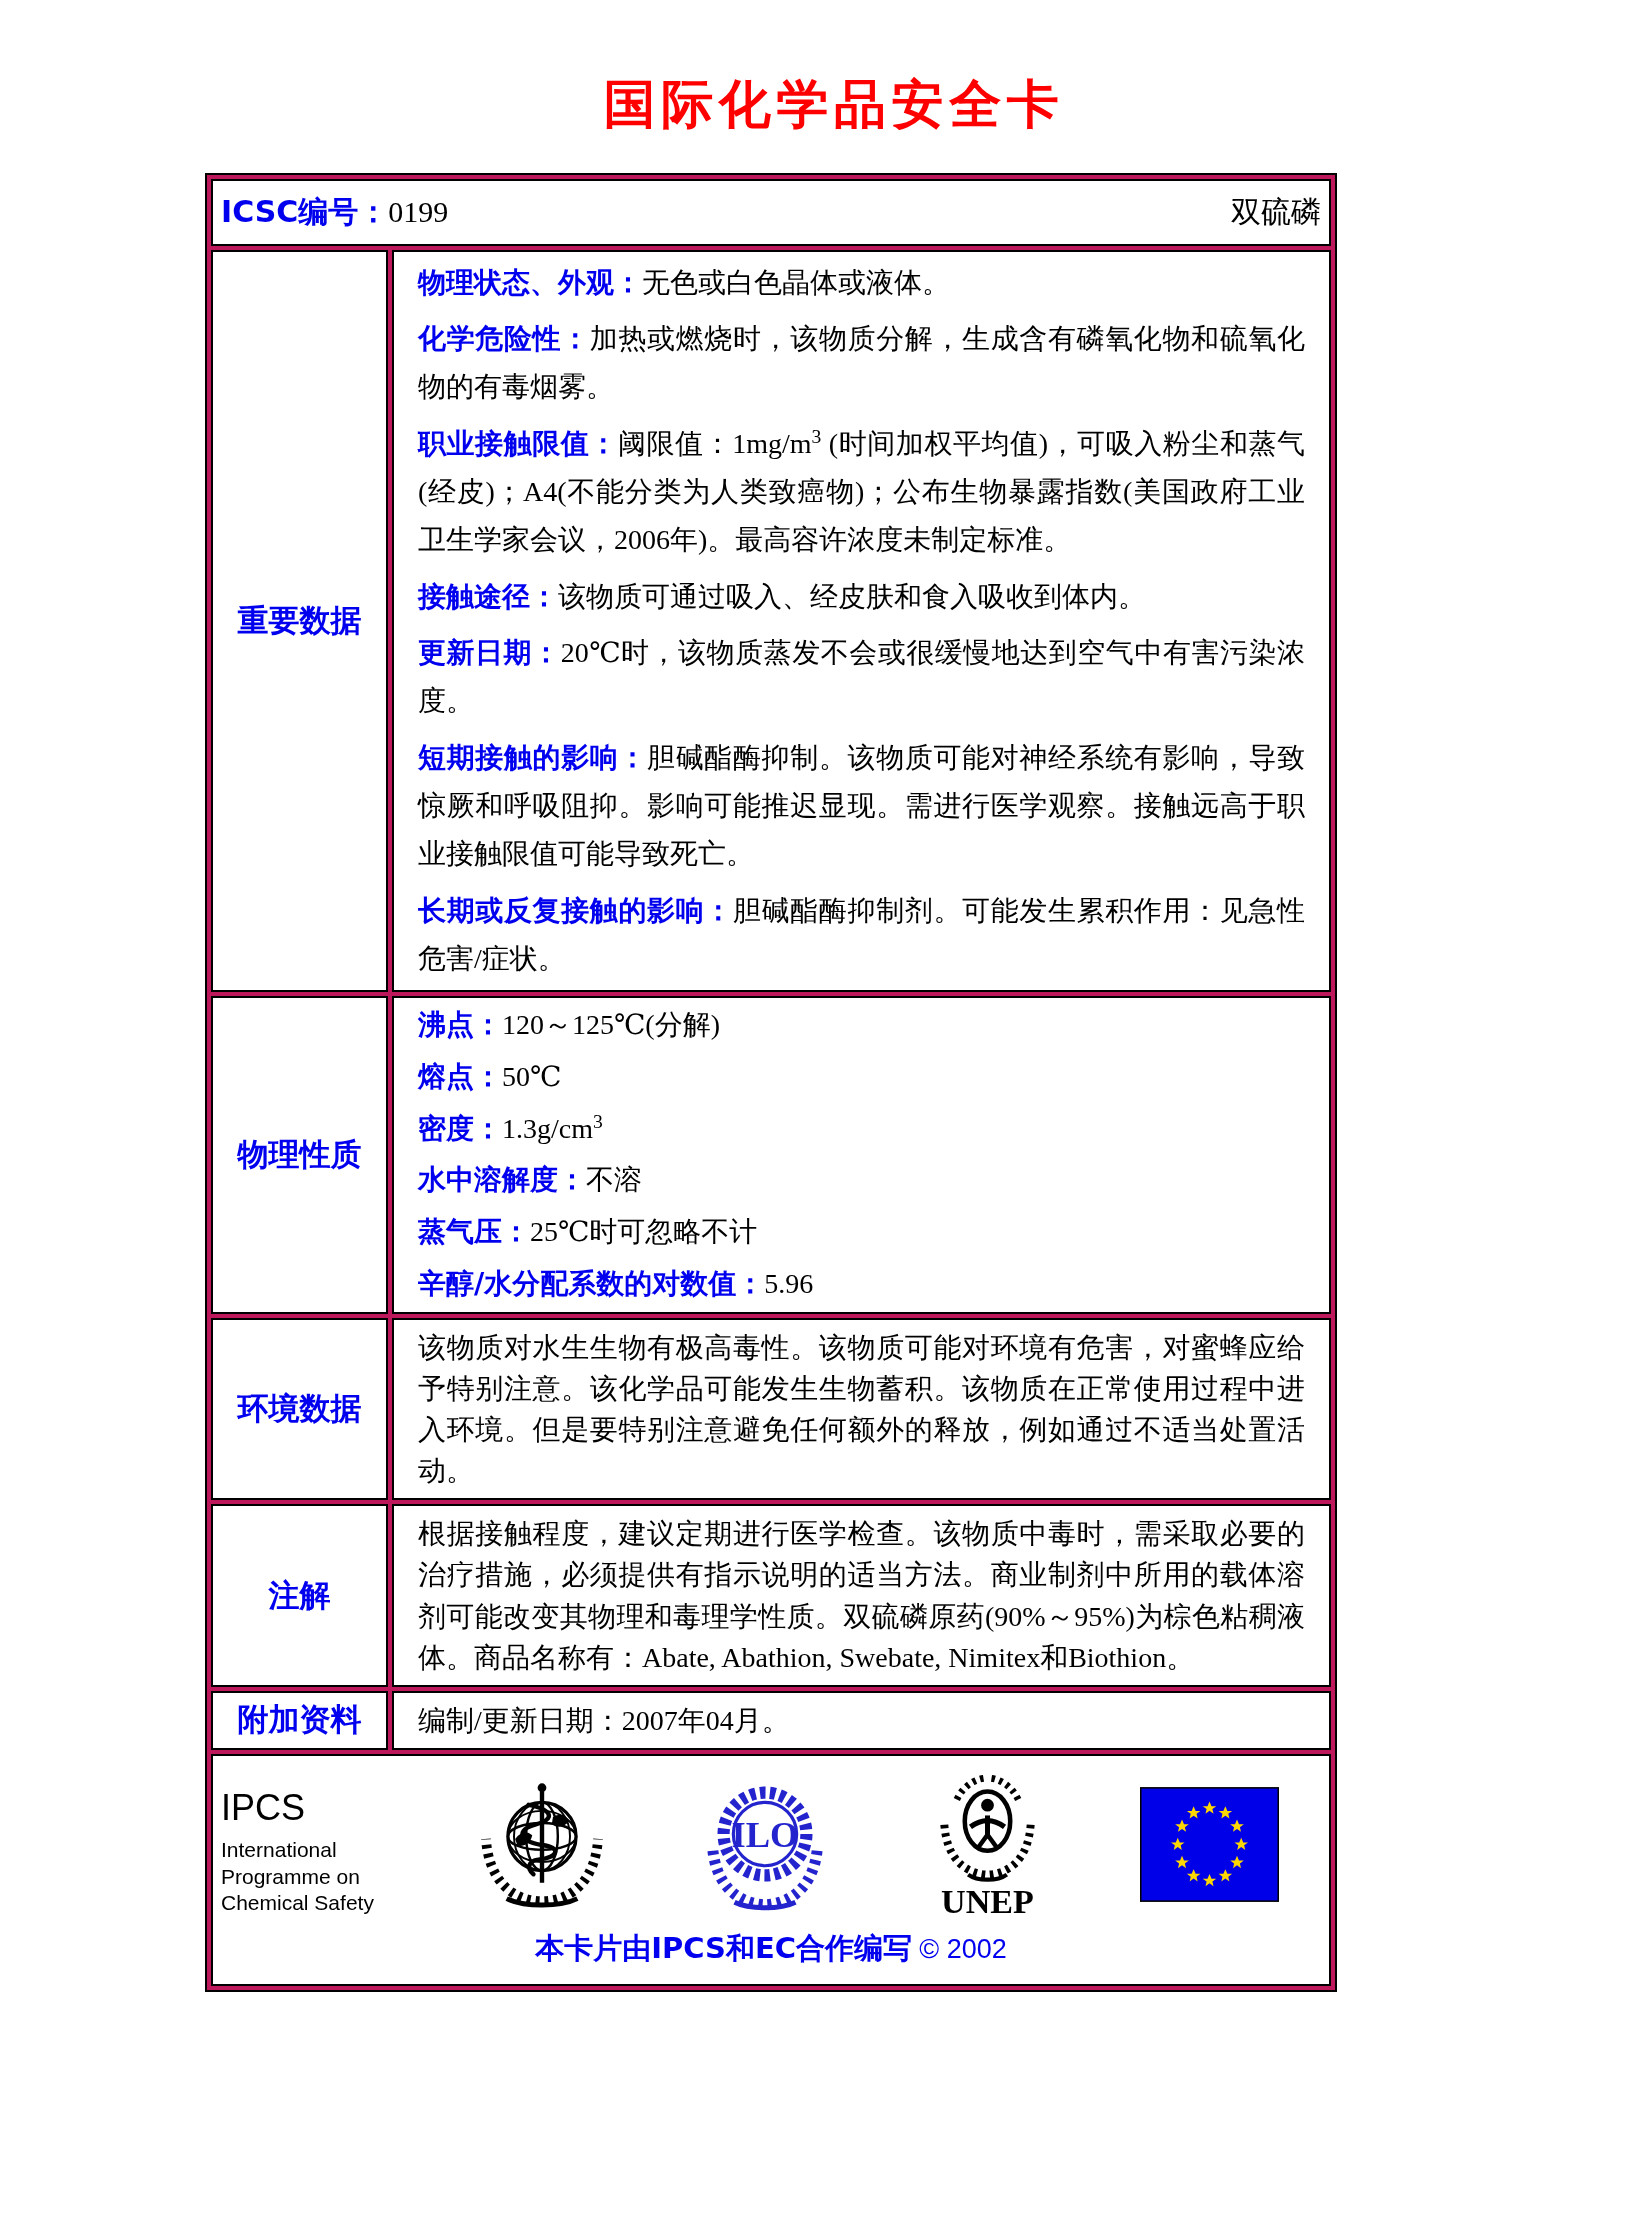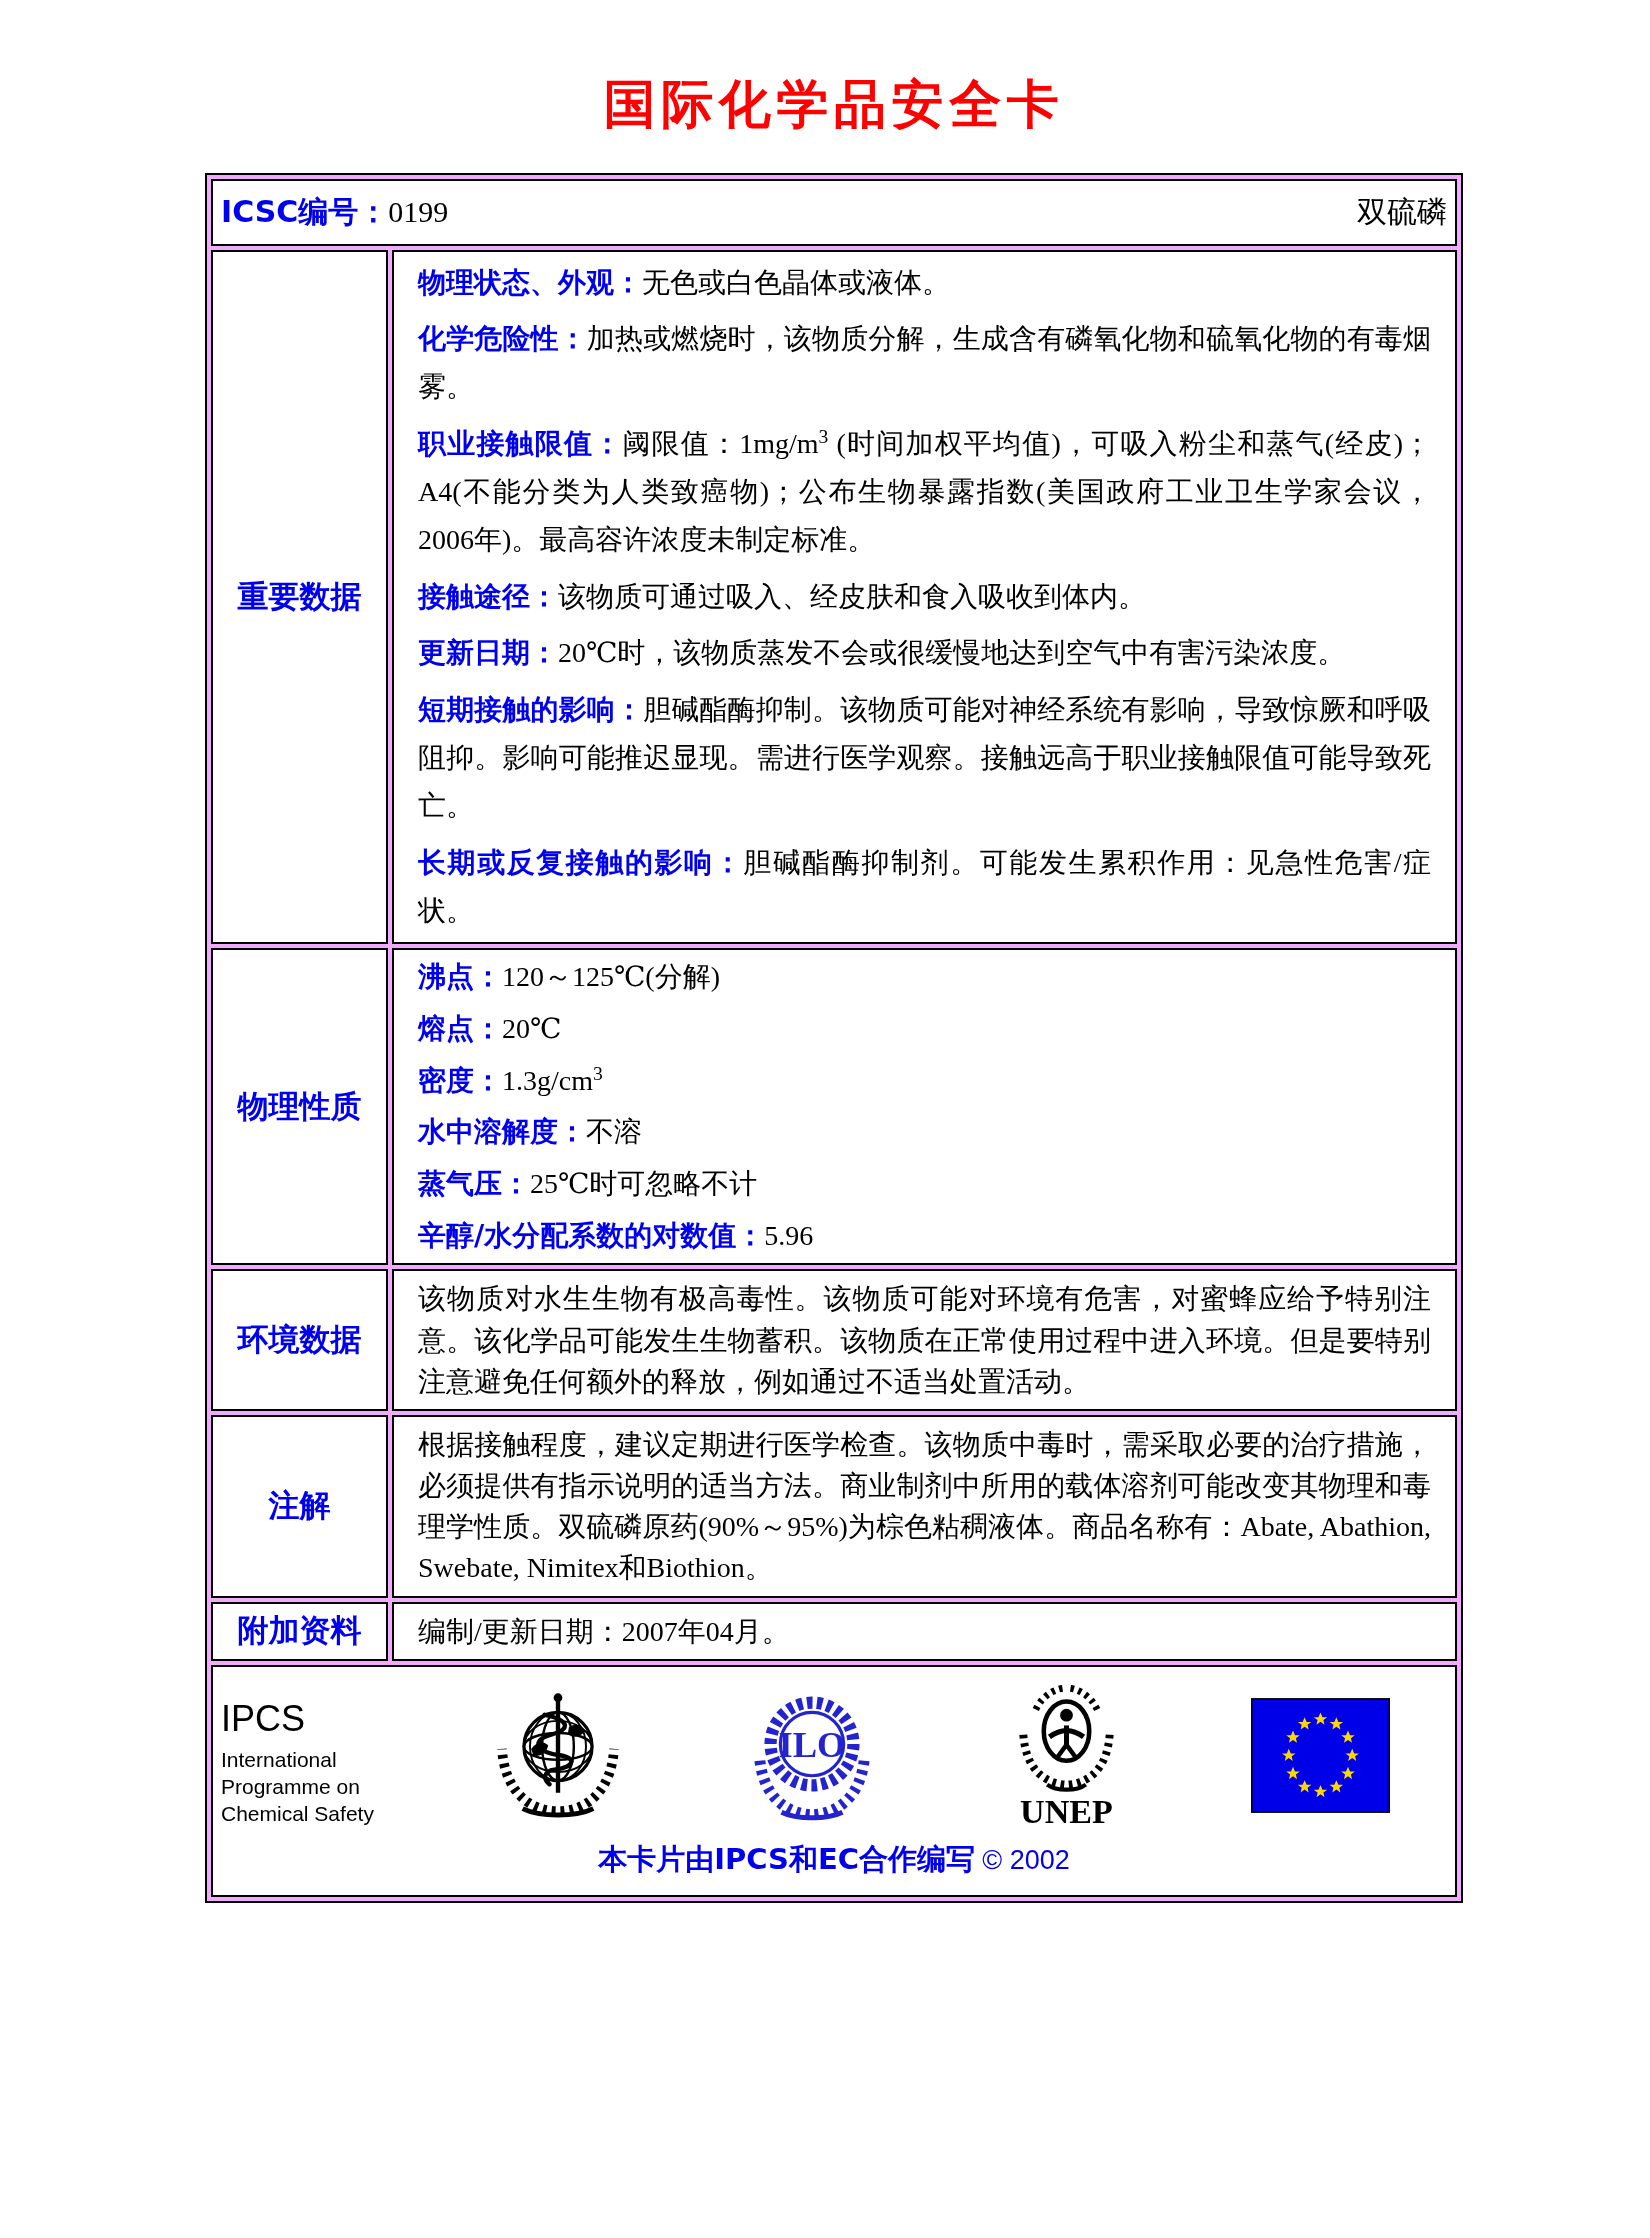--- a/index.html
+++ b/index.html
@@ -6,23 +6,23 @@
   body{
     width:1650px;height:2239px;position:relative;
     font-family:"Liberation Serif","DejaVu Serif",serif;color:#000;
   }
   .page-title{
     margin:78px 0 0 205px;width:1258px;text-align:center;
     color:#ff0000;font-size:52px;font-weight:bold;line-height:1;
     font-family:"DejaVu Sans","Liberation Sans",sans-serif;letter-spacing:5.6px;
   }
   table.card{
-    margin:43px 0 16px 205px;width:1258px;
+    margin:43px 0 16px 205px;width:1132px;
     border-collapse:separate;border-spacing:4.2px;
-    border:2.8px solid #000;table-layout:fixed;background:#f0abfc;
+    border:2.8px solid #000;table-layout:fixed;background:#be185d;
   }
   td{border:2.1px solid #000;vertical-align:middle;font-size:28px;background:#fff;}
   td.label-cell{
     text-align:center;color:#0000ee;font-weight:bold;font-size:31px;
     font-family:"DejaVu Sans","Liberation Sans",sans-serif;padding:2.8px;
   }
   td.content-cell{padding:7px 24px;text-align:justify;}
   .hdr{display:flex;justify-content:space-between;align-items:center;
        padding:9.8px 7px;font-size:30px;}
   .hdr .k{white-space:nowrap;}
@@ -81,21 +81,21 @@
       <p><span class="k">更新日期：</span><span>20℃时，该物质蒸发不会或很缓慢地达到空气中有害污染浓度。</span></p>
       <p><span class="k">短期接触的影响：</span><span>胆碱酯酶抑制。该物质可能对神经系统有影响，导致惊厥和呼吸阻抑。影响可能推迟显现。需进行医学观察。接触远高于职业接触限值可能导致死亡。</span></p>
       <p><span class="k">长期或反复接触的影响：</span><span>胆碱酯酶抑制剂。可能发生累积作用：见急性危害/症状。</span></p>
     </td>
   </tr>
 
   <tr>
     <td class="label-cell">物理性质</td>
     <td class="content-cell phys">
       <p><span class="k">沸点：</span><span>120～125℃(分解)</span></p>
-      <p><span class="k">熔点：</span><span>20℃</span></p>
+      <p><span class="k">熔点：</span><span>50℃</span></p>
       <p><span class="k">密度：</span><span>1.3g/cm</span><sup>3</sup></p>
       <p><span class="k">水中溶解度：</span><span>不溶</span></p>
       <p><span class="k">蒸气压：</span><span>25℃时可忽略不计</span></p>
       <p><span class="k">辛醇/水分配系数的对数值：</span><span>5.96</span></p>
     </td>
   </tr>
 
   <tr>
     <td class="label-cell">环境数据</td>
     <td class="content-cell">

